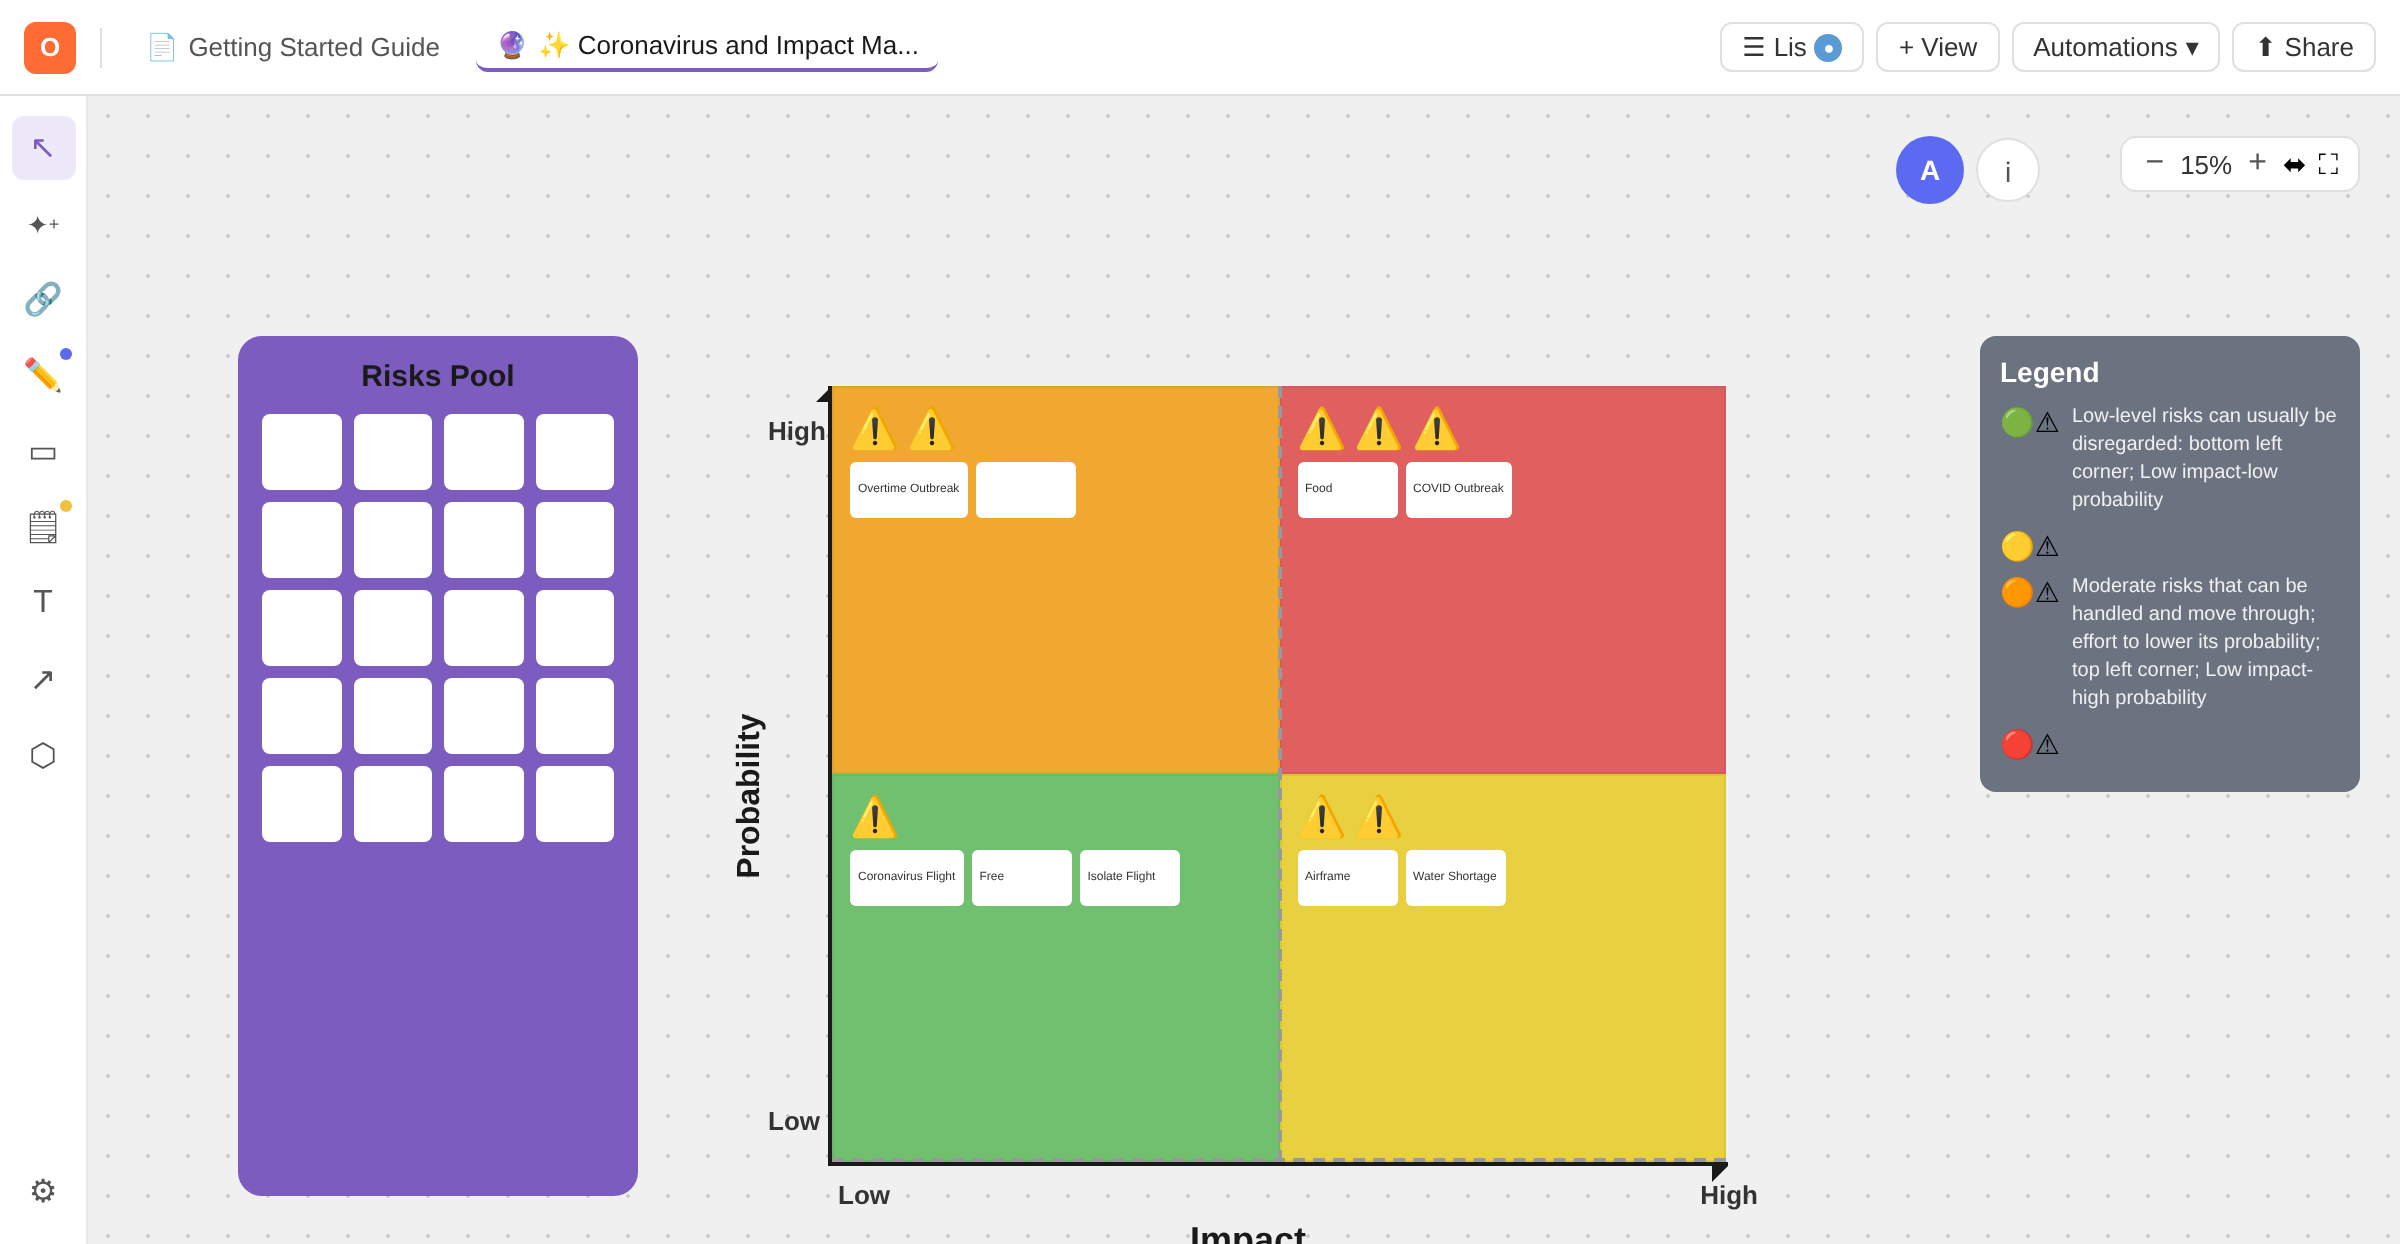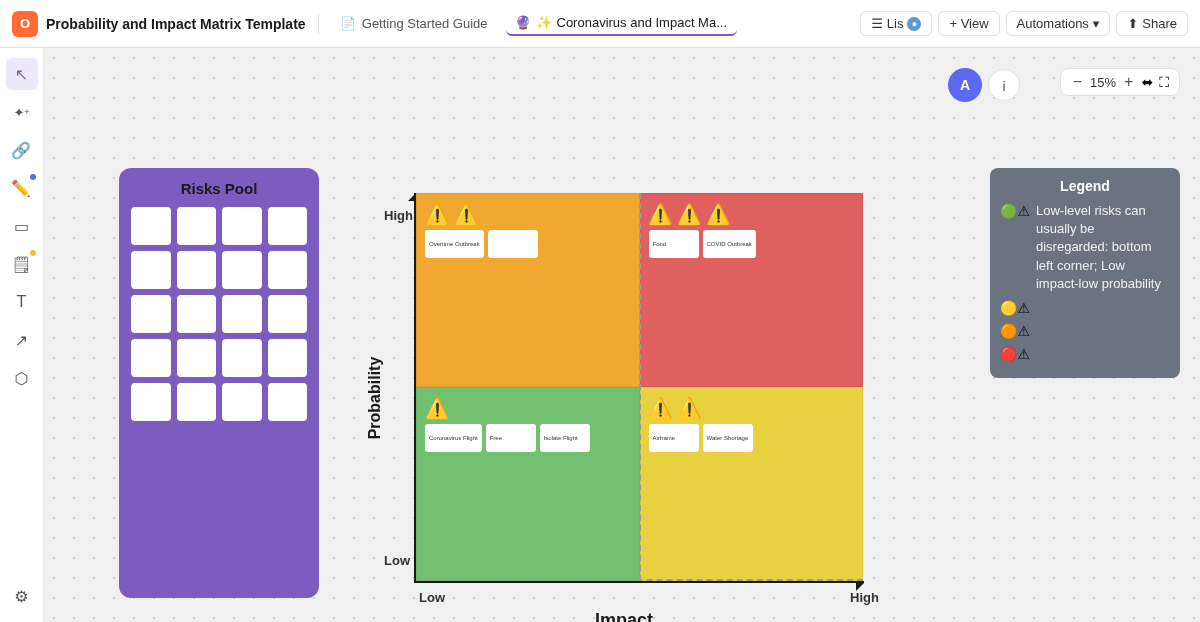--- a/index.html
+++ b/index.html
@@ -73,31 +73,30 @@
     .quad-dashed-divider-h { position: absolute; bottom: 52px; left: 52px; width: 447px; height: 2px; border-top: 2px dashed #999; }
     .quad-dashed-divider-v { position: absolute; bottom: 52px; left: 275px; width: 2px; height: 388px; border-left: 2px dashed #999; }
 
     .warn-icon { font-size: 20px; }
     .quad-icons { display: flex; gap: 4px; margin-bottom: 4px; }
     .quad-cards { display: flex; gap: 4px; flex-wrap: wrap; margin-top: 4px; }
     .quad-card { background: white; border-radius: 3px; padding: 3px 4px; font-size: 7px; color: #333; min-width: 50px; min-height: 28px; display: flex; align-items: center; }
 
     
     .legend { position: absolute; right: 20px; top: 120px; width: 190px; background: #6b7280; border-radius: 8px; padding: 10px; z-index: 10; }
-    .legend-title { color: white; font-size: 14px; font-weight: 700; text-align: center; margin-bottom: 8px; }
+    .legend-title { color: white; font-size: 14px; font-weight: 700; margin-bottom: 8px; }
     .legend-item { display: flex; gap: 6px; align-items: flex-start; margin-bottom: 6px; }
     .legend-icon { font-size: 14px; flex-shrink: 0; margin-top: 1px; }
-    .legend-text { font-size: 13px; color: #f0f0f0; line-height: 1.4; }
+    .legend-text { font-size: 10px; color: #f0f0f0; line-height: 1.4; }
   </style>
 </head>
 <body>
 
 <div class="topbar">
   <div class="app-icon">O</div>
-  <span class="app-title">Probability and Impact Matrix Template</span>
   <div class="tab-divider"></div>
   <div class="tab">
     <span class="tab-icon">📄</span>
     <span>Getting Started Guide</span>
   </div>
   <div class="tab active">
     <span class="tab-icon">🔮</span>
     <span>✨ Coronavirus and Impact Ma...</span>
   </div>
   <div class="topbar-spacer"></div>
@@ -250,20 +249,21 @@
       <div class="legend-title">Legend</div>
       <div class="legend-item">
         <span class="legend-icon">🟢⚠</span>
         <span class="legend-text">Low-level risks can usually be disregarded: bottom left corner; Low impact-low probability</span>
       </div>
       <div class="legend-item">
         <span class="legend-icon">🟡⚠</span>
       </div>
       <div class="legend-item">
         <span class="legend-icon">🟠⚠</span>
+        <span class="legend-text">Moderate risks that can be handled and move through; effort to lower its probability; top left corner; Low impact- high probability</span>
       </div>
       <div class="legend-item">
         <span class="legend-icon">🔴⚠</span>
       </div>
     </div>
 
   </div>
 </div>
 
 </body></html>

